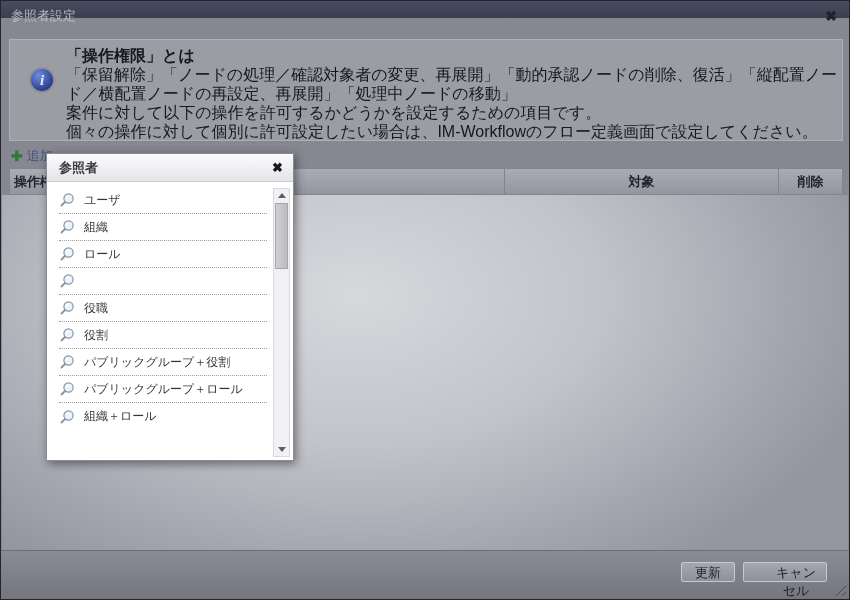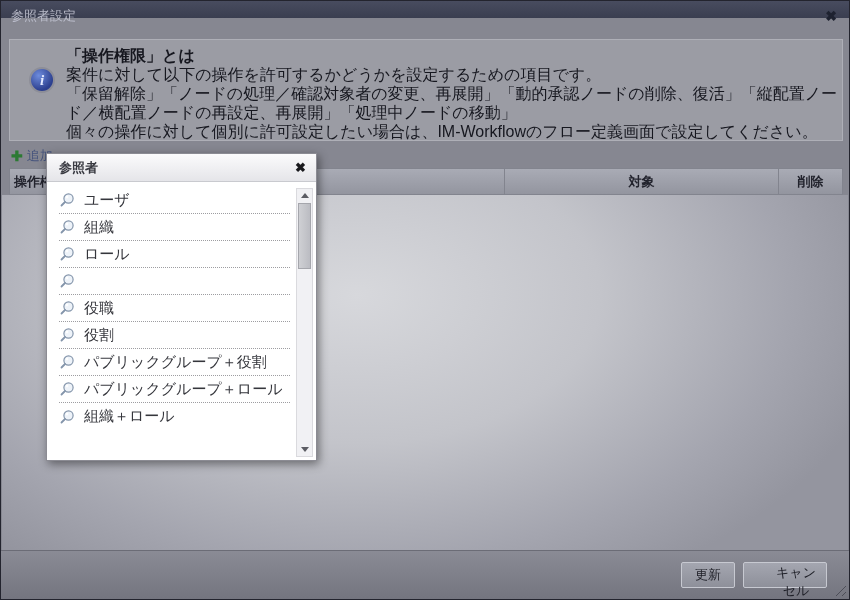--- a/index.html
+++ b/index.html
@@ -31,40 +31,40 @@
   .th{display:flex;align-items:center;justify-content:center;border-right:1px solid #82848e;height:100%;}
   .th1{width:495px;justify-content:flex-start;padding-left:4px;}
   .th2{width:274px;}
   .th3{flex:1;border-right:none;}
 
   .content-area{position:absolute;left:1px;right:1px;top:194px;height:357px;
     background:radial-gradient(ellipse 540px 330px at 42% 28%,#d7d8dc 0%,#c3c4ca 45%,#a4a5af 80%,#94959f 100%);}
 
   .footer{position:absolute;left:0;bottom:0;width:100%;height:49px;border-top:1px solid #6b6c76;
     background:linear-gradient(#8a8b95,#74757f);}
-  .btn{position:absolute;top:11px;height:26px;font-size:13px;color:#1e1f27;
+  .btn{position:absolute;top:11px;height:20px;font-size:13px;color:#1e1f27;
     background:linear-gradient(#a4a6b0,#8e909a);border:1px solid #c7c9d1;border-radius:2px;cursor:pointer;
     font-family:"Liberation Sans",sans-serif;}
   .btn-update{right:114px;width:54px;}
   .btn-cancel{right:22px;width:84px;padding-left:28px;}
   .resize-handle{position:absolute;right:3px;bottom:3px;width:13px;height:13px;cursor:nwse-resize;
     background:repeating-linear-gradient(135deg,transparent 0 3px,#4d4e58 3px 4px);
     clip-path:polygon(100% 0,100% 100%,0 100%);}
 
   
-  .popup{position:absolute;left:45px;top:152px;width:271px;height:308px;background:#ffffff;
+  .popup{position:absolute;left:45px;top:152px;width:248px;height:308px;background:#ffffff;
     border:1px solid #8b8b93;box-shadow:2px 3px 9px rgba(0,0,0,0.45);z-index:10;}
   .popup-titlebar{position:relative;height:28px;background:linear-gradient(#fbfbfc,#e5e5e9);
     border-bottom:1px solid #c9cacf;font-size:13px;color:#393a41;font-weight:bold;}
   .popup-titlebar .ptitle{position:absolute;left:12px;line-height:28px;font-weight:600;}
   .popup-titlebar .close{position:absolute;right:10px;top:6px;color:#19191d;font-size:13px;font-weight:bold;cursor:pointer;}
   .popup-body{position:relative;height:279px;overflow:hidden;}
   .list{position:absolute;left:12px;right:26px;top:5px;}
   .list-item{display:flex;align-items:center;gap:9px;height:27px;border-bottom:1px dotted #9d9da1;
-    font-size:15px;color:#35363c;cursor:pointer;}
+    font-size:12px;color:#35363c;cursor:pointer;}
   .list-item:last-child{border-bottom:none;}
 
   .scrollbar{position:absolute;right:3px;top:6px;bottom:4px;width:17px;
     background:#f1f1f4;border:1px solid #dadade;}
   .sb-up,.sb-down{position:absolute;left:0;width:100%;height:13px;display:flex;align-items:center;justify-content:center;cursor:pointer;}
   .sb-up{top:0;}
   .sb-down{bottom:0;}
   .tri-up{width:0;height:0;border-left:4px solid transparent;border-right:4px solid transparent;border-bottom:5px solid #5c5d64;}
   .tri-down{width:0;height:0;border-left:4px solid transparent;border-right:4px solid transparent;border-top:5px solid #5c5d64;}
   .sb-thumb{position:absolute;left:1px;right:1px;top:14px;height:66px;cursor:grab;
@@ -77,22 +77,22 @@
 
   <div class="titlebar">
     <span class="title">参照者設定</span>
     <span class="close">✖</span>
   </div>
 
   <div class="infobox">
     <div class="info-icon">i</div>
     <div class="info-text">
       <div class="hd">「操作権限」とは</div>
+      <div>「保留解除」「ノードの処理／確認対象者の変更、再展開」「動的承認ノードの削除、復活」「縦配置ノード／横配置ノードの再設定、再展開」「処理中ノードの移動」</div>
       <div>案件に対して以下の操作を許可するかどうかを設定するための項目です。</div>
-      <div>「保留解除」「ノードの処理／確認対象者の変更、再展開」「動的承認ノードの削除、復活」「縦配置ノード／横配置ノードの再設定、再展開」「処理中ノードの移動」</div>
       <div>個々の操作に対して個別に許可設定したい場合は、IM-Workflowのフロー定義画面で設定してください。</div>
     </div>
   </div>
 
   <div class="add-row">
     <a class="add-link">
       <span class="plus">✚</span>
       <span class="lbl">追加</span>
     </a>
   </div>

